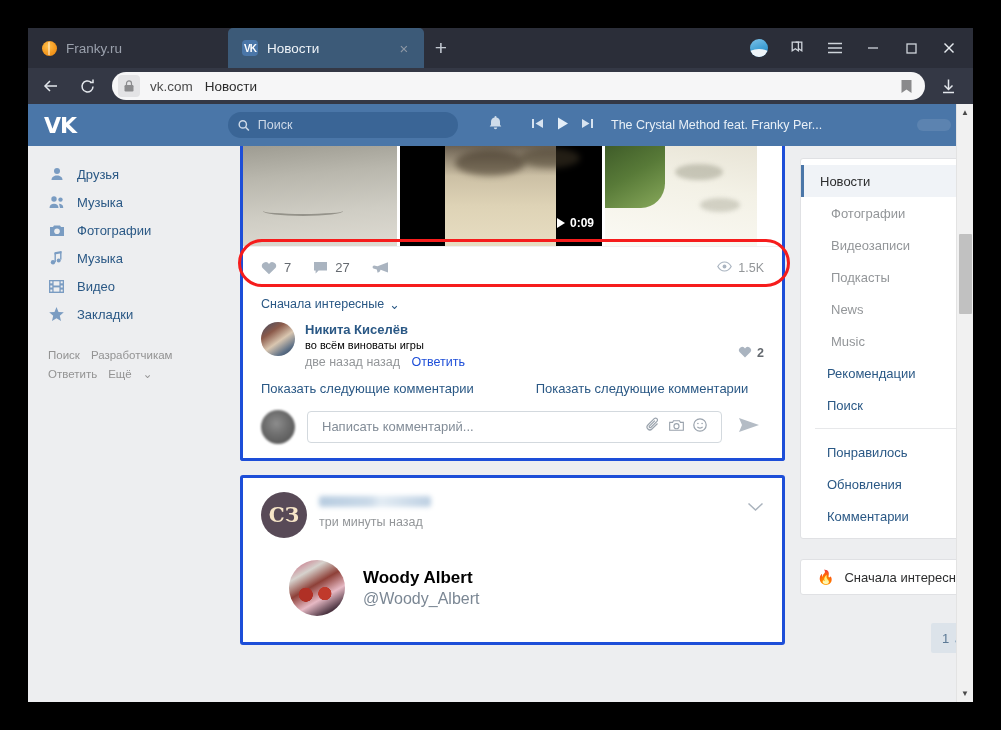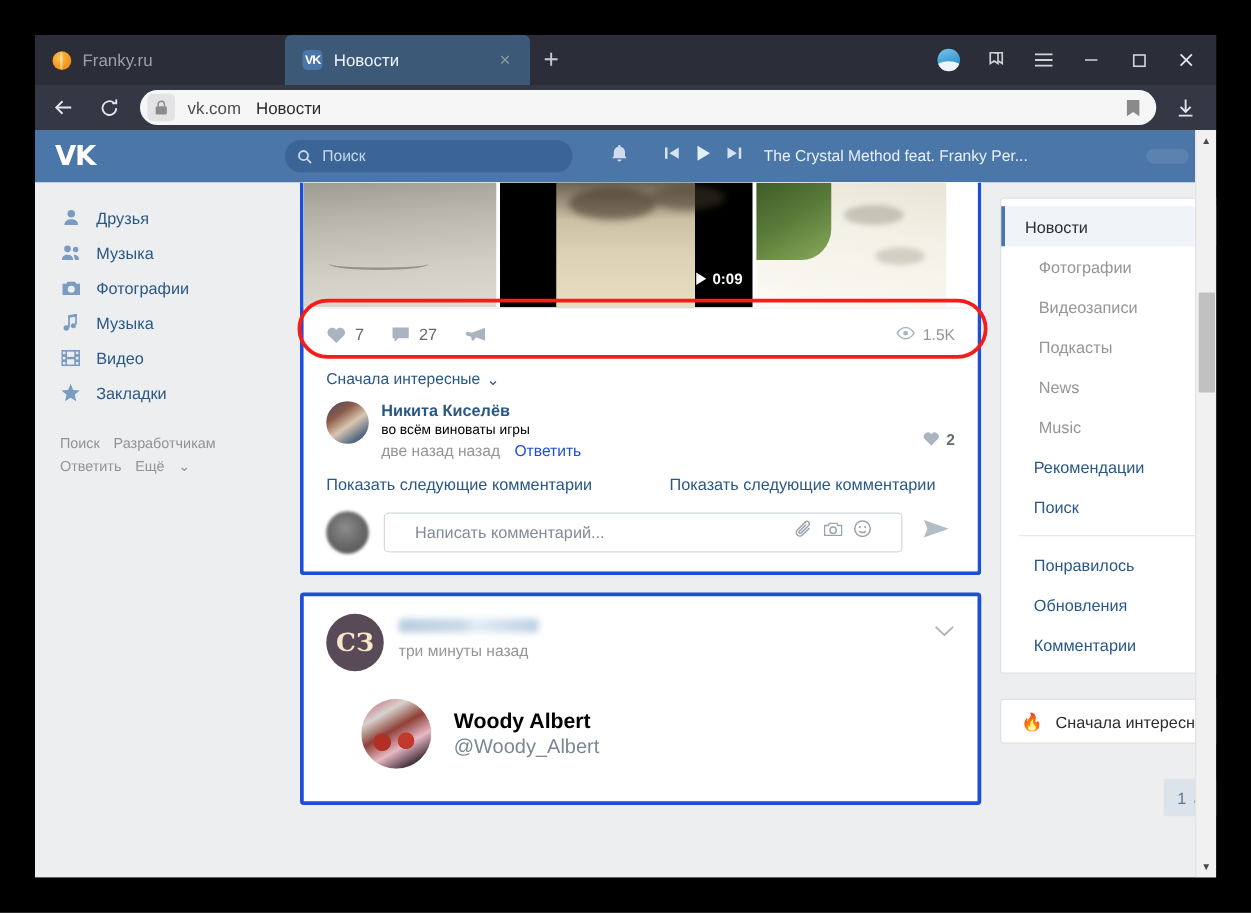--- a/index.html
+++ b/index.html
@@ -404,21 +404,21 @@
     background: radial-gradient(circle at 45% 40%, #8d8d8d 0%, #6f6f6f 40%, #4c4c4c 100%);
     filter: blur(1.2px);
     flex: 0 0 auto;
   }
   .w-input {
     flex: 1;
     height: 32px;
     border: 1px solid #d3d9de;
     border-radius: 4px;
     display: flex; align-items: center;
-    padding: 0 24px;
+    padding: 0 14px;
   }
   .w-input input {
     flex: 1; border: 0; outline: none; background: transparent;
     font-size: 13px; color: #626d7a;
     font-family: "Liberation Sans", sans-serif;
   }
   .w-input input::placeholder { color: #828c97; }
   .w-icons { display: flex; gap: 9px; color: #9aa3ad; align-items:center; }
   .send-ico { color: #b4bcc5; padding: 0 4px; }
 

